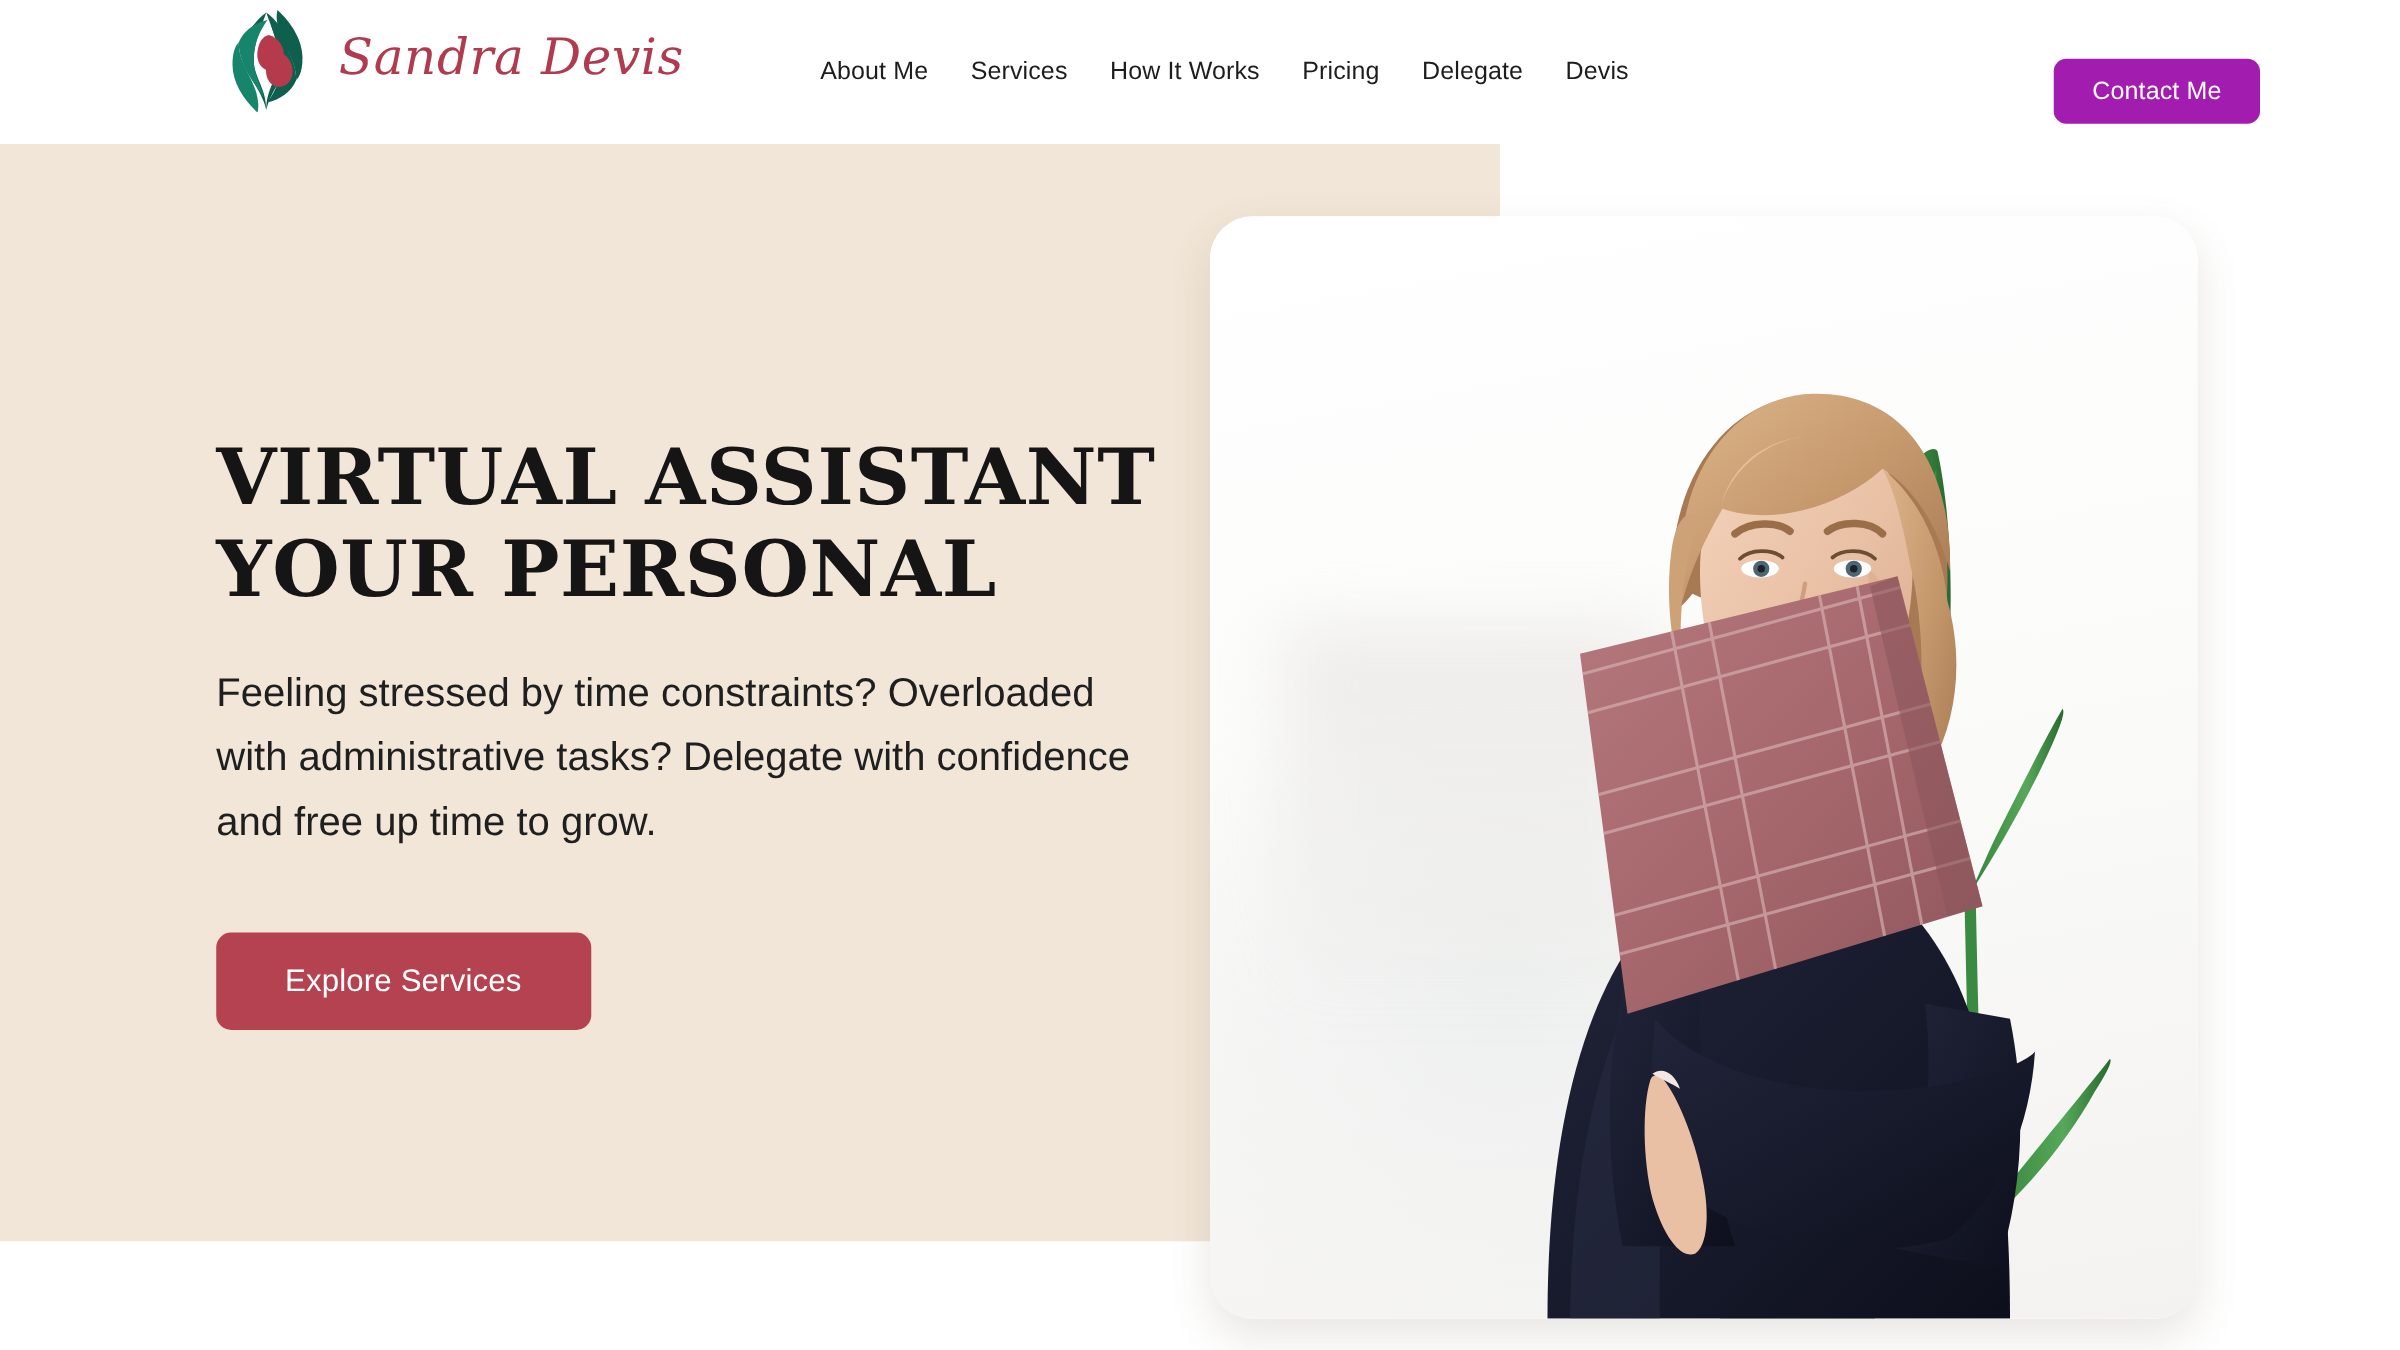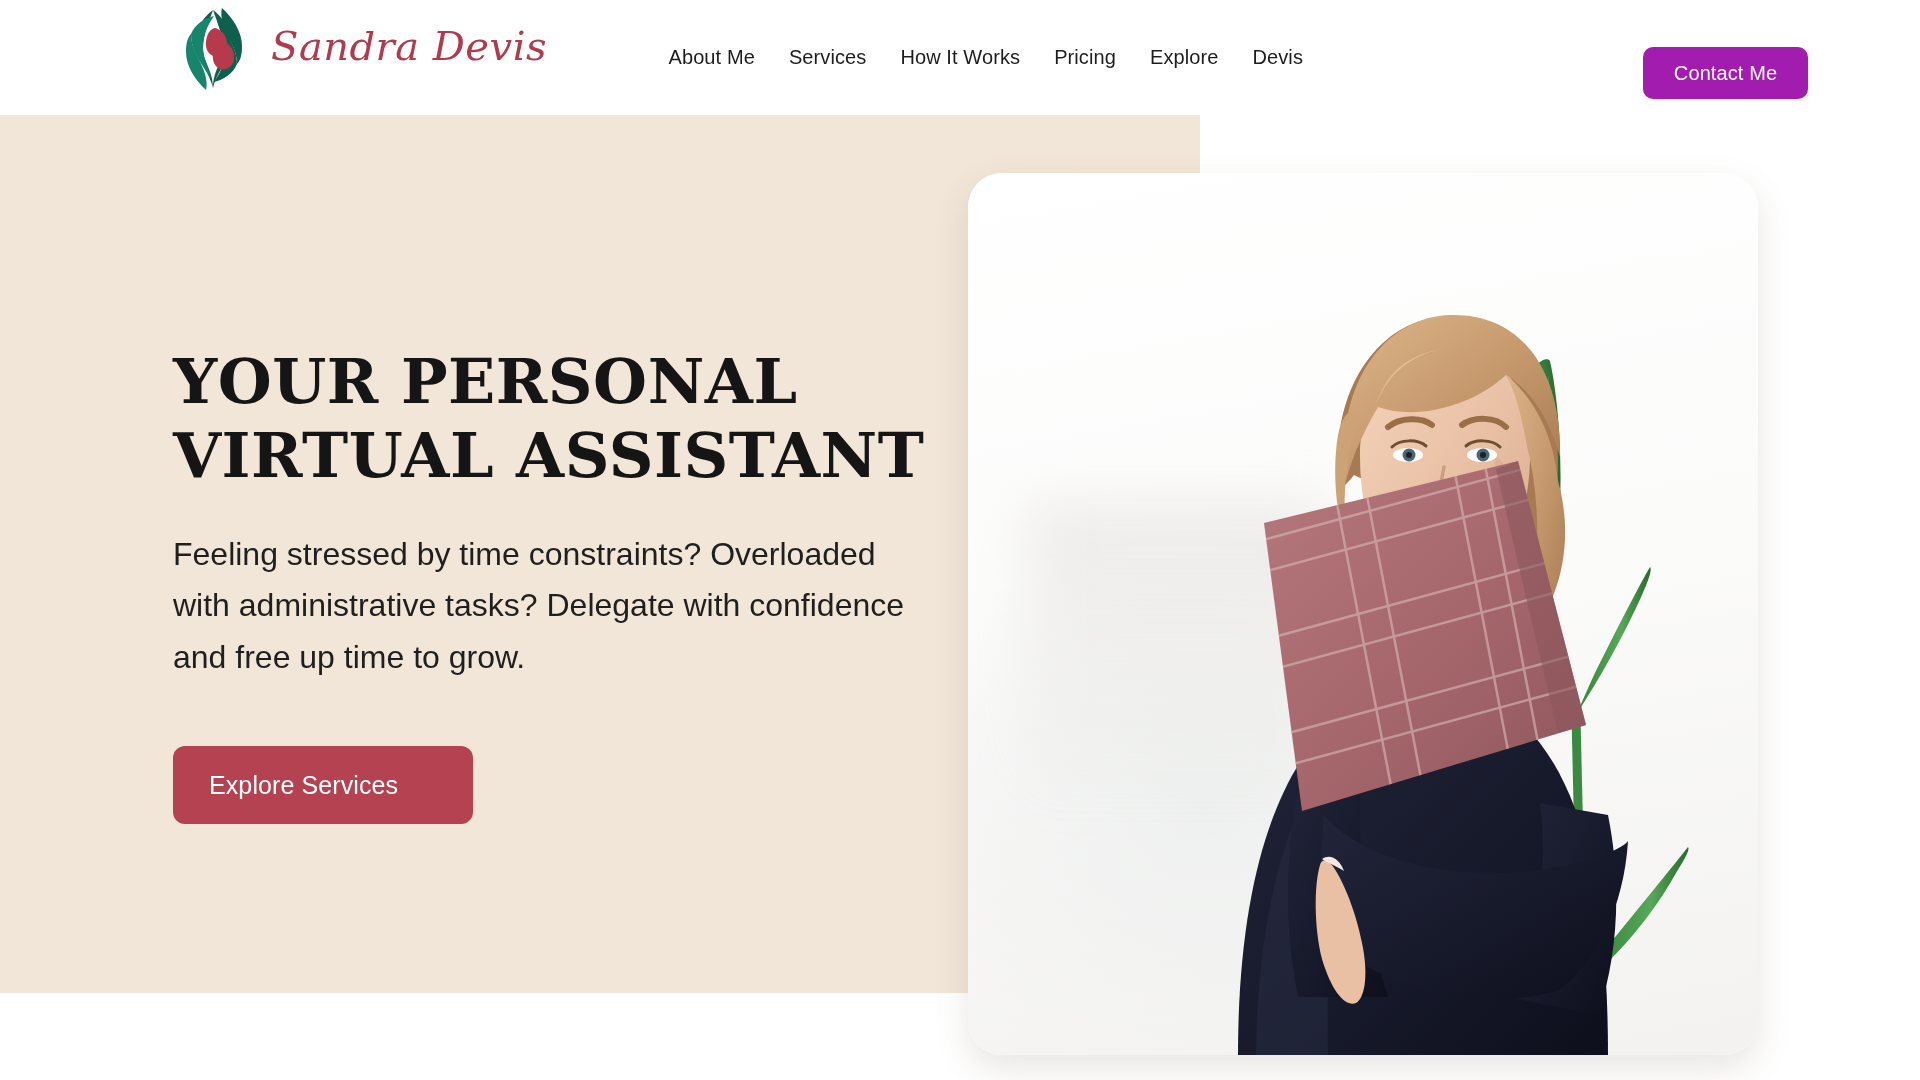--- a/index.html
+++ b/index.html
@@ -77,21 +77,21 @@
     width:760px;
     margin:0 0 62px 0;
   }
   .explore-btn {
     display:block;
     width:300px; height:78px;
     background:#b44250;
     border:none; border-radius:12px;
     color:#ffffff; font-size:25px;
     font-family:"Liberation Sans", sans-serif;
-    text-align:left; padding-left:36px;
+    text-align:left; padding-left:55px;
     cursor:pointer; letter-spacing:0.1px;
   }
 
   
   .photo-card {
     position:absolute; left:968px; top:58px;
     width:790px; height:882px;
     border-radius:34px;
     background:#ffffff;
     box-shadow:0 14px 34px rgba(120,100,80,0.16);
@@ -139,35 +139,35 @@
       </svg>
     </span>
     <span class="brand-name">Sandra Devis</span>
   </div>
 
   <nav class="nav">
     <span class="nav-item">About Me</span>
     <span class="nav-item">Services</span>
     <span class="nav-item">How It Works</span>
     <span class="nav-item">Pricing</span>
-    <span class="nav-item">Explore</span>
+    <span class="nav-item">Delegate</span>
     <span class="nav-item">Devis</span>
   </nav>
 
   <button class="contact-btn">Contact Me</button>
 </div>
 
 <div class="hero">
 
   <div class="beige-panel"></div>
 
   <div class="hero-copy">
     <h1 class="hero-title">
+      <span class="line">VIRTUAL ASSISTANT</span>
       <span class="line">YOUR PERSONAL</span>
-      <span class="line">VIRTUAL ASSISTANT</span>
     </h1>
     <p class="hero-sub">Feeling stressed by time constraints? Overloaded with administrative tasks?  Delegate with confidence and free up time to grow.</p>
     <button class="explore-btn">Explore Services</button>
   </div>
 
   <div class="photo-card">
     <div class="photo-inner">
       <div class="photo-bg"></div>
       <div class="photo-ghost"></div>
 

